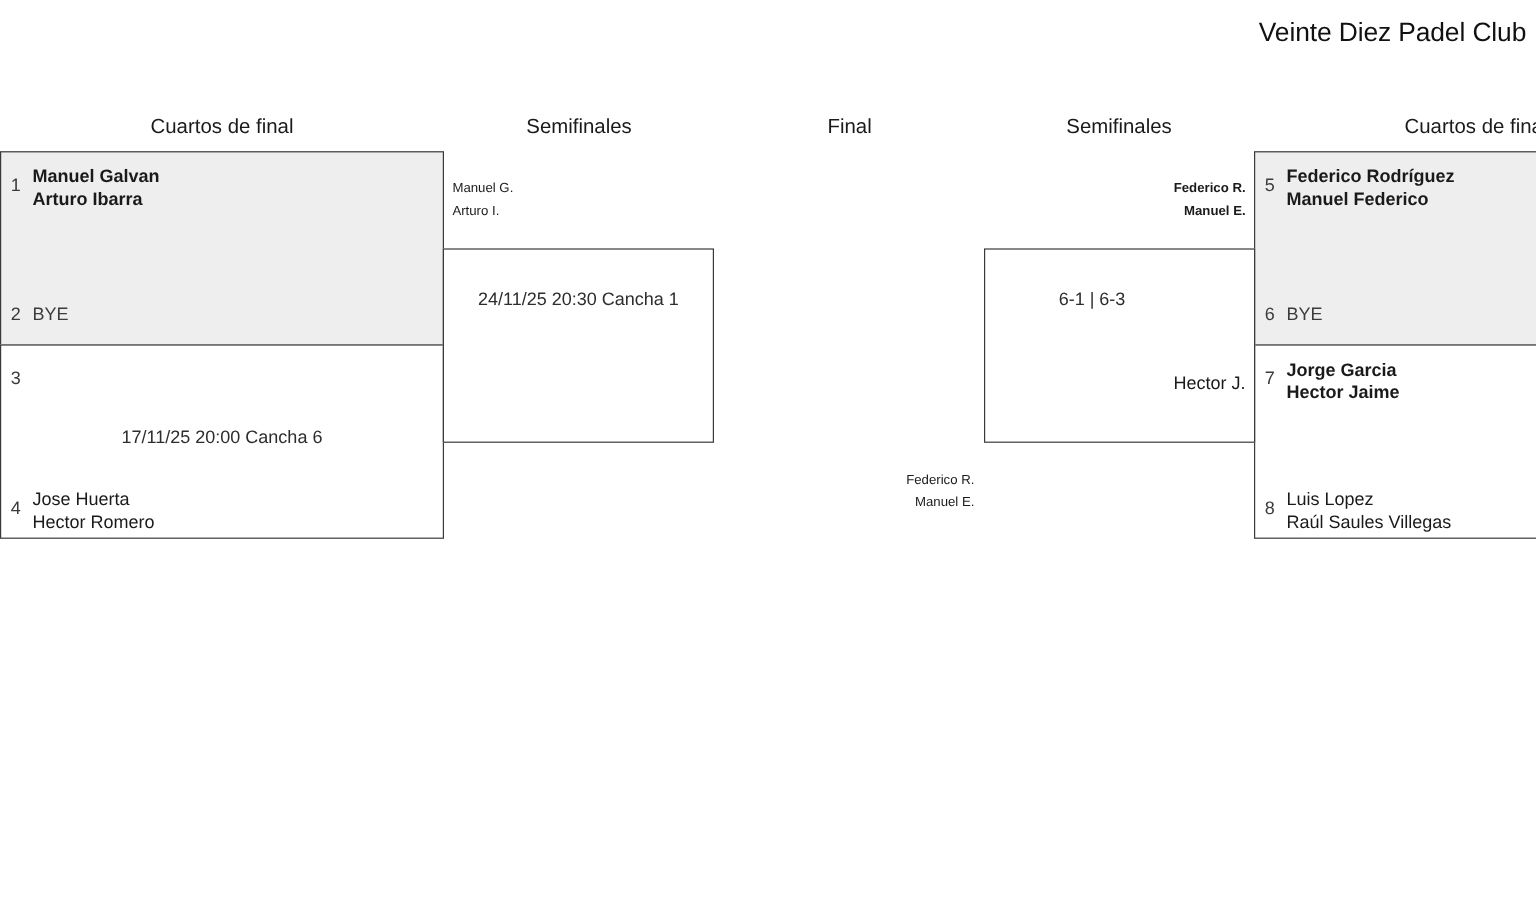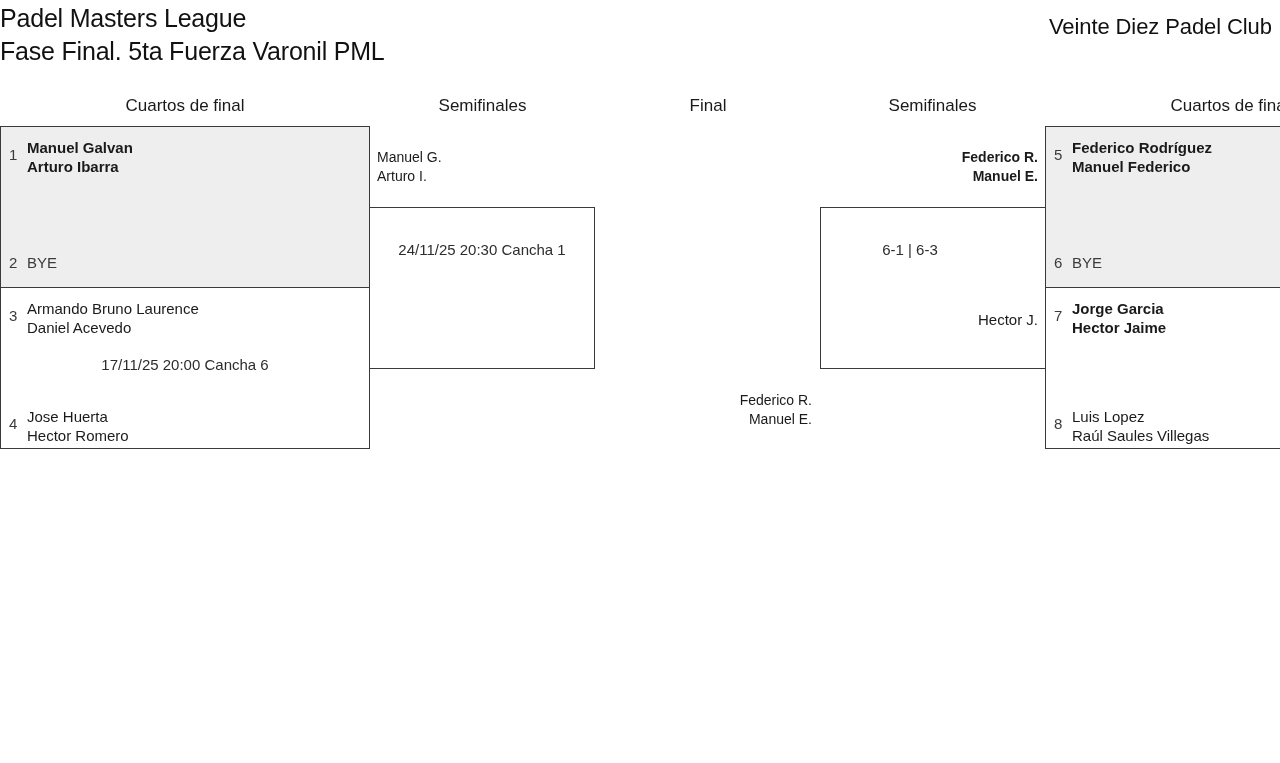--- a/index.html
+++ b/index.html
@@ -141,21 +141,21 @@
 
   
   .meta.score-right {
     text-align: right;
     padding-right: 6px;
   }
 
   
   .adv {
     position: absolute;
-    font-size: 14px;
+    font-size: 11px;
     line-height: 19px;
     color: #1a1a1a;
     white-space: nowrap;
   }
   .adv.bold { font-weight: 700; }
   .adv .ln { display: block; }
 
   .adv-sf-left  { left: 377px; top: 148px; text-align: left; }
   .adv-sf-right { left: 820px; top: 148px; width: 218px; text-align: right; }
   .adv-final    { left: 596px; top: 391px; width: 216px; text-align: right; }
@@ -184,24 +184,20 @@
   }
   .sf-loser.left-col  { left: 377px; text-align: left; }
   .sf-loser.right-col { left: 820px; width: 218px; text-align: right; }
   .sf-loser .ln { display: block; }
 </style>
 </head>
 <body>
 
 <div id="stage">
 
-  <div class="tournament-title">
-    <div>Padel Masters League</div>
-    <div>Fase Final. 5ta Fuerza Varonil PML</div>
-  </div>
 
   <div class="club-title">Veinte Diez Padel Club</div>
 
   <div class="round-header rh-qf-left">Cuartos de final</div>
   <div class="round-header rh-sf-left">Semifinales</div>
   <div class="round-header rh-final">Final</div>
   <div class="round-header rh-sf-right">Semifinales</div>
   <div class="round-header rh-qf-right">Cuartos de final</div>
 
   <div class="box r1 r1-left m1 shaded">
@@ -210,24 +206,20 @@
       <span class="ln">Manuel Galvan</span>
       <span class="ln">Arturo Ibarra</span>
     </span>
     <span class="seed seed-left bottom">2</span>
     <span class="bye left-al">BYE</span>
     <span class="meta"></span>
   </div>
 
   <div class="box r1 r1-left m2">
     <span class="seed seed-left top">3</span>
-    <span class="team left-al slot-top">
-      <span class="ln">Armando Bruno Laurence</span>
-      <span class="ln">Daniel Acevedo</span>
-    </span>
     <span class="seed seed-left bottom">4</span>
     <span class="team left-al slot-bottom">
       <span class="ln">Jose Huerta</span>
       <span class="ln">Hector Romero</span>
     </span>
     <span class="meta">17/11/25 20:00 Cancha 6</span>
   </div>
 
   <div class="box r1 r1-right m3 shaded">
     <span class="seed seed-right top">5</span>

